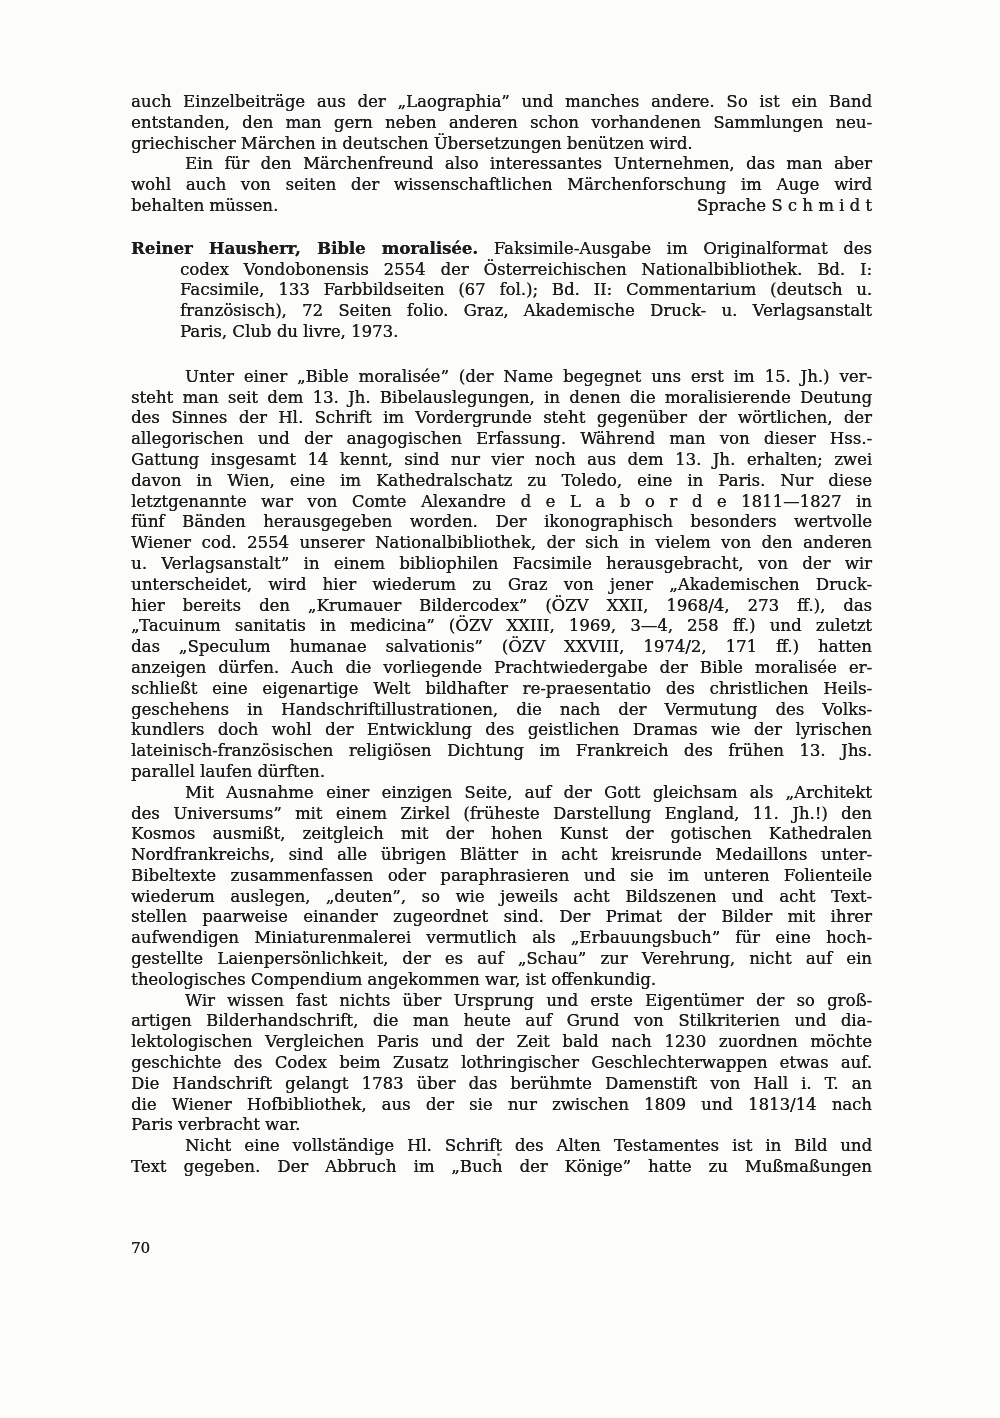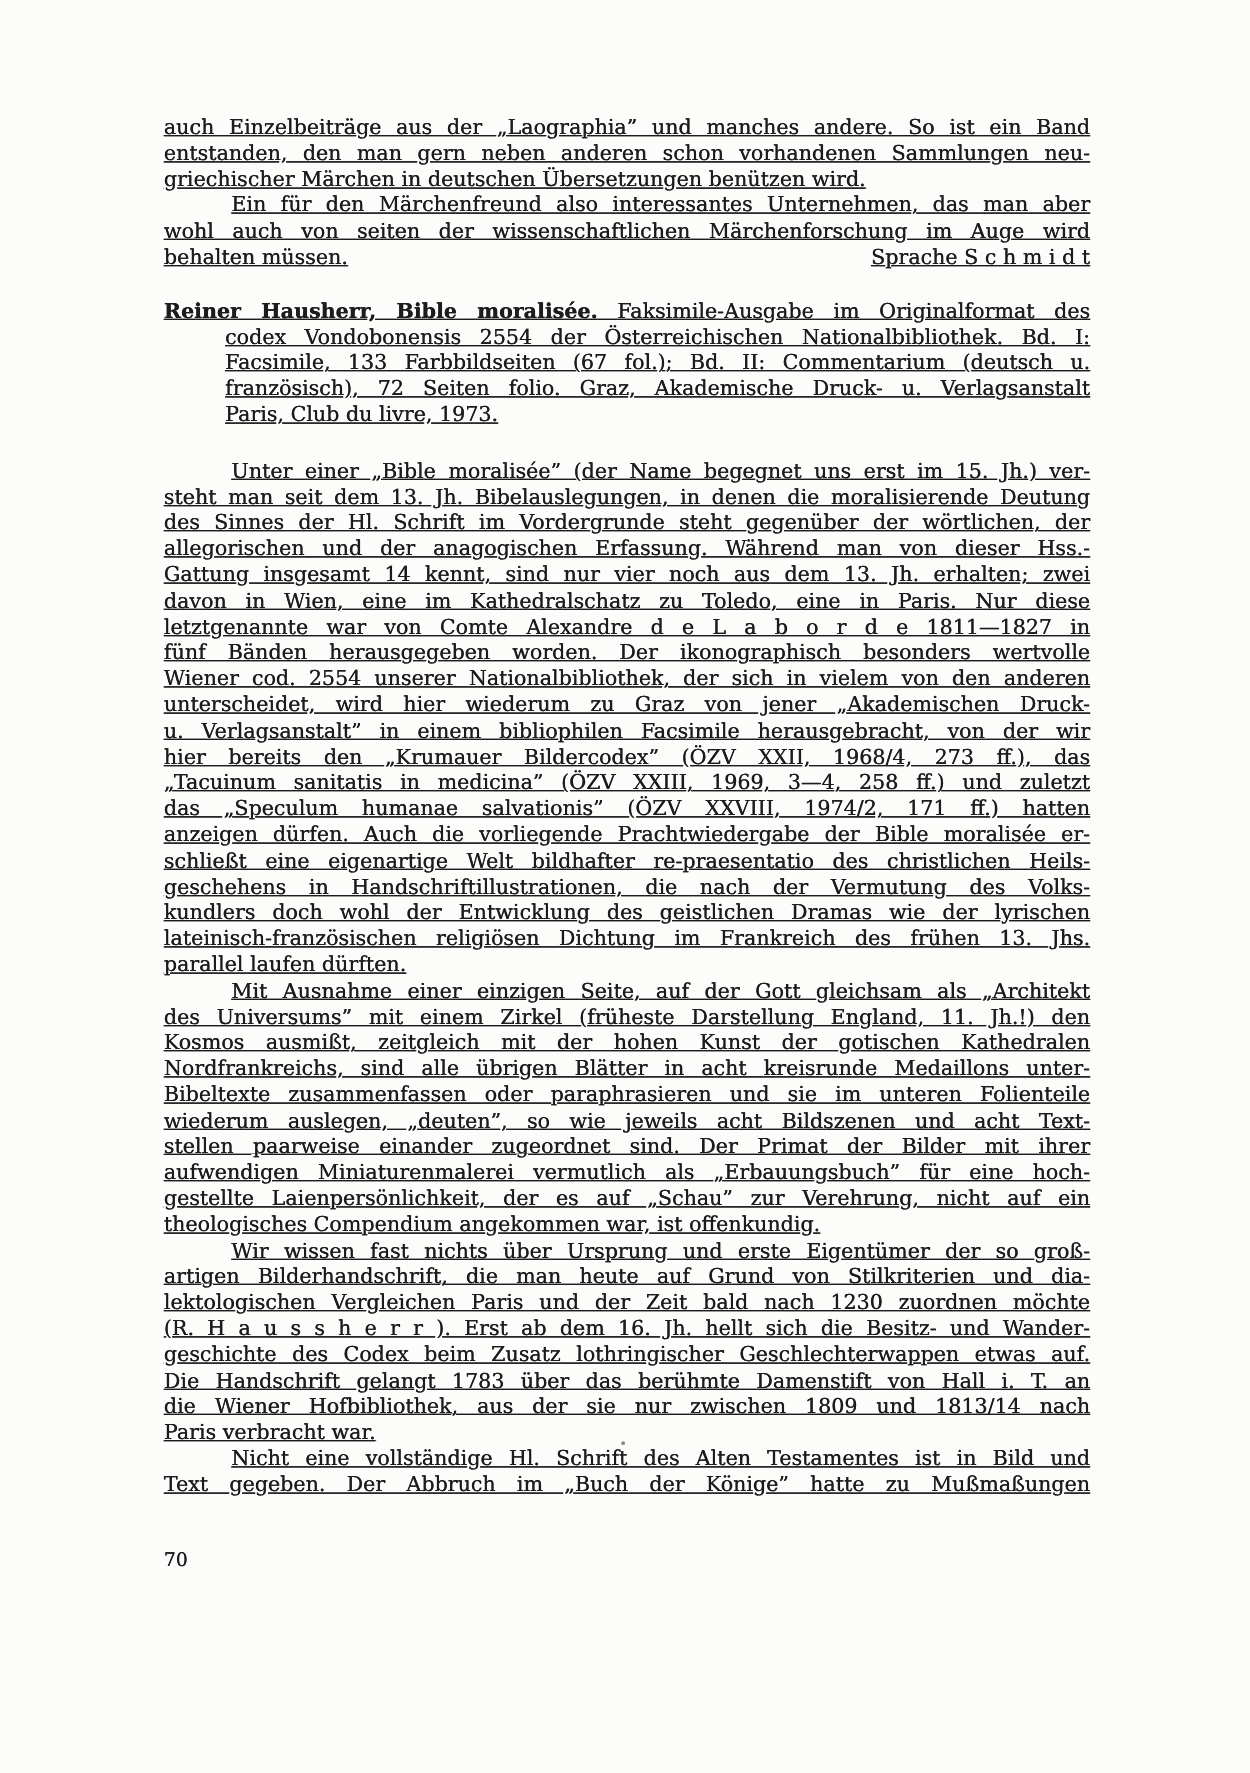--- a/index.html
+++ b/index.html
@@ -11,21 +11,21 @@
     color: #1c1c1c;
     overflow: hidden;
   }
   .textblock {
     position: absolute;
     left: 131px; top: 92px;
     width: 741px;
     font-size: 16.5px;
     text-shadow: 0.25px 0 0 currentColor;
   }
-  .block { margin: 0; text-decoration: underline; }
+  .block { margin: 0; }
   .line {
     line-height: 20.8px;
     height: 20.8px;
     text-align: justify;
     text-align-last: justify;
     white-space: normal;
     overflow: visible;
   }
   .line.last { text-align-last: left; }
   .line.indent { text-indent: 54px; }
@@ -78,22 +78,22 @@
     <div class="block para" style="margin-top: 24px;">
       <div class="line indent">Unter einer „Bible moralisée” (der Name begegnet uns erst im 15. Jh.) ver-</div>
       <div class="line">steht man seit dem 13. Jh. Bibelauslegungen, in denen die moralisierende Deutung</div>
       <div class="line">des Sinnes der Hl. Schrift im Vordergrunde steht gegenüber der wörtlichen, der</div>
       <div class="line">allegorischen und der anagogischen Erfassung. Während man von dieser Hss.-</div>
       <div class="line">Gattung insgesamt 14 kennt, sind nur vier noch aus dem 13. Jh. erhalten; zwei</div>
       <div class="line">davon in Wien, eine im Kathedralschatz zu Toledo, eine in Paris. Nur diese</div>
       <div class="line">letztgenannte war von Comte Alexandre d e  L a b o r d e  1811—1827 in</div>
       <div class="line">fünf Bänden herausgegeben worden. Der ikonographisch besonders wertvolle</div>
       <div class="line">Wiener cod. 2554 unserer Nationalbibliothek, der sich in vielem von den anderen</div>
+      <div class="line">u. Verlagsanstalt” in einem bibliophilen Facsimile herausgebracht, von der wir</div>
       <div class="line">unterscheidet, wird hier wiederum zu Graz von jener „Akademischen Druck-</div>
-      <div class="line">u. Verlagsanstalt” in einem bibliophilen Facsimile herausgebracht, von der wir</div>
       <div class="line">hier bereits den „Krumauer Bildercodex” (ÖZV XXII, 1968/4, 273 ff.), das</div>
       <div class="line">„Tacuinum sanitatis in medicina” (ÖZV XXIII, 1969, 3—4, 258 ff.) und zuletzt</div>
       <div class="line">das „Speculum humanae salvationis” (ÖZV XXVIII, 1974/2, 171 ff.) hatten</div>
       <div class="line">anzeigen dürfen. Auch die vorliegende Prachtwiedergabe der Bible moralisée er-</div>
       <div class="line">schließt eine eigenartige Welt bildhafter re-praesentatio des christlichen Heils-</div>
       <div class="line">geschehens in Handschriftillustrationen, die nach der Vermutung des Volks-</div>
       <div class="line">kundlers doch wohl der Entwicklung des geistlichen Dramas wie der lyrischen</div>
       <div class="line">lateinisch-französischen religiösen Dichtung im Frankreich des frühen 13. Jhs.</div>
       <div class="line last">parallel laufen dürften.</div>
     </div>
@@ -106,21 +106,20 @@
       <div class="line">wiederum auslegen, „deuten”, so wie jeweils acht Bildszenen und acht Text-</div>
       <div class="line">stellen paarweise einander zugeordnet sind. Der Primat der Bilder mit ihrer</div>
       <div class="line">aufwendigen Miniaturenmalerei vermutlich als „Erbauungsbuch” für eine hoch-</div>
       <div class="line">gestellte Laienpersönlichkeit, der es auf „Schau” zur Verehrung, nicht auf ein</div>
       <div class="line last">theologisches Compendium angekommen war, ist offenkundig.</div>
     </div>
     <div class="block para">
       <div class="line indent">Wir wissen fast nichts über Ursprung und erste Eigentümer der so groß-</div>
       <div class="line">artigen Bilderhandschrift, die man heute auf Grund von Stilkriterien und dia-</div>
       <div class="line">lektologischen Vergleichen Paris und der Zeit bald nach 1230 zuordnen möchte</div>
-      <div class="line">(R.  H a u s s h e r r ). Erst ab dem 16. Jh. hellt sich die Besitz- und Wander-</div>
       <div class="line">geschichte des Codex beim Zusatz lothringischer Geschlechterwappen etwas auf.</div>
       <div class="line">Die Handschrift gelangt 1783 über das berühmte Damenstift von Hall i. T. an</div>
       <div class="line">die Wiener Hofbibliothek, aus der sie nur zwischen 1809 und 1813/14 nach</div>
       <div class="line last">Paris verbracht war.</div>
     </div>
     <div class="block para">
       <div class="line indent">Nicht eine vollständige Hl. Schrift des Alten Testamentes ist in Bild und</div>
       <div class="line">Text gegeben. Der Abbruch im „Buch der Könige” hatte zu Mußmaßungen</div>
     </div>
   </div>

